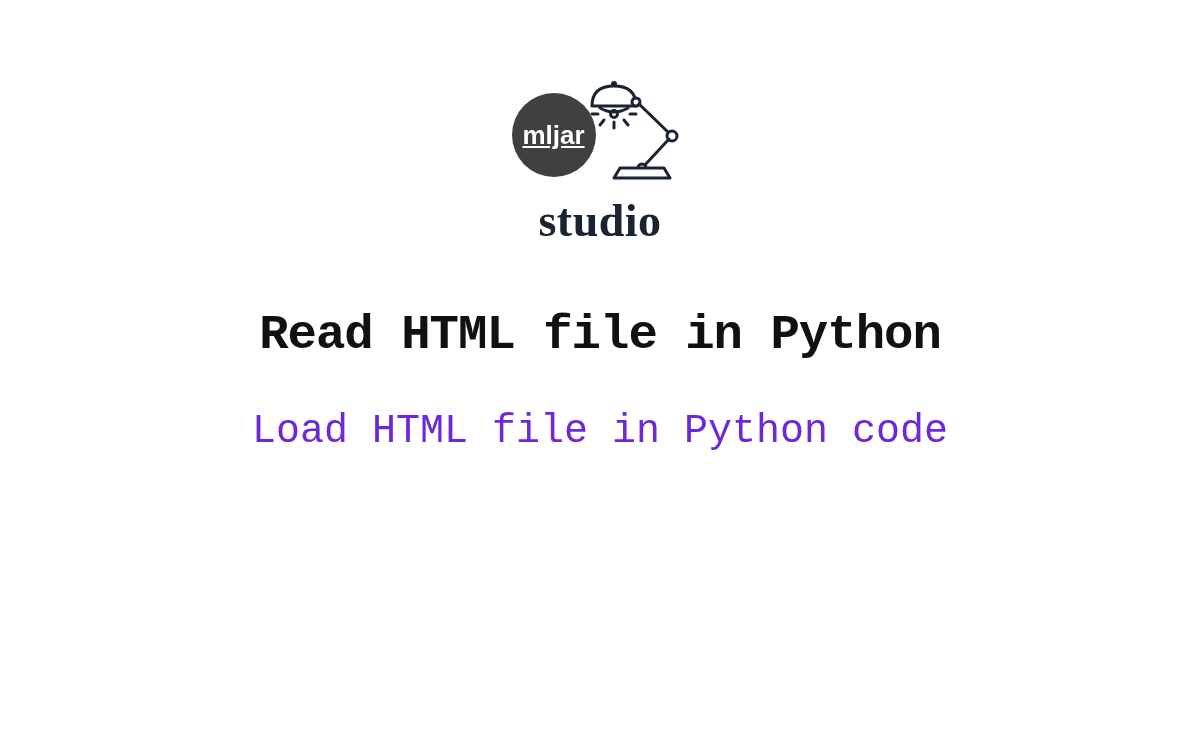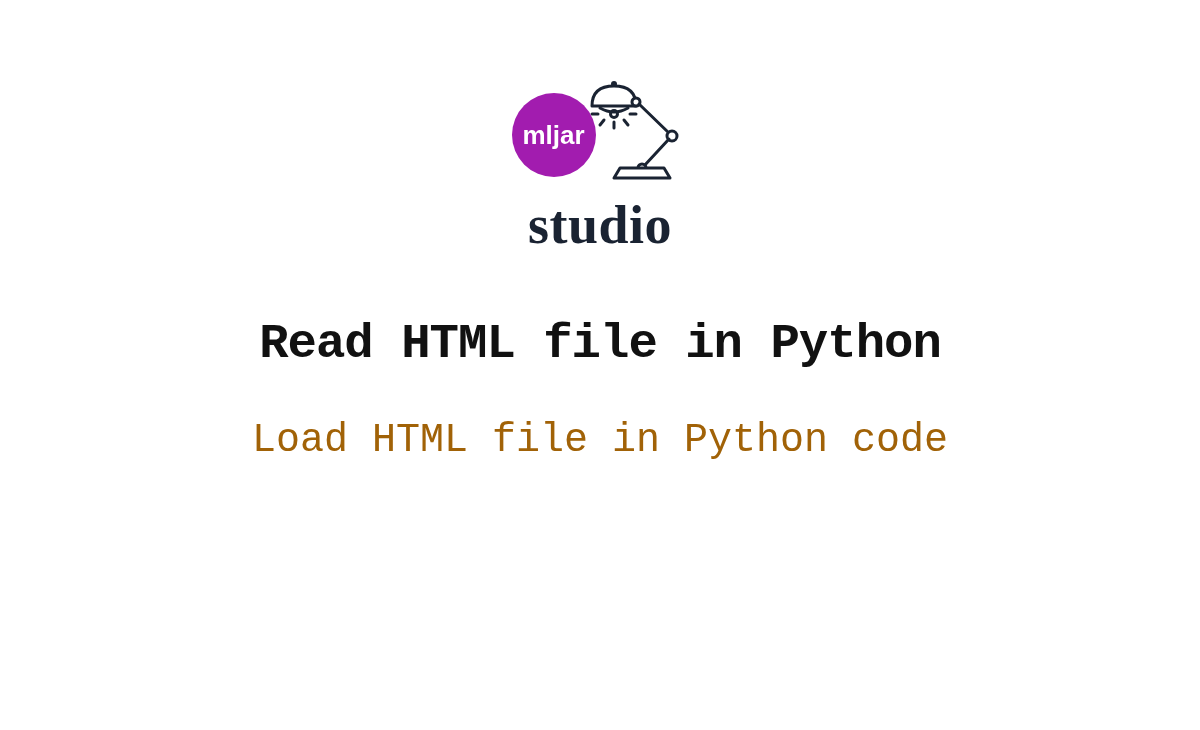--- a/index.html
+++ b/index.html
@@ -26,59 +26,60 @@
   }
   .logo-top {
     display: flex;
     align-items: center;
     gap: 0;
   }
   .circle-badge {
     width: 84px;
     height: 84px;
     border-radius: 50%;
-    background: #a21caf;
+    background: #404040;
     display: flex;
     align-items: center;
     justify-content: center;
     color: #ffffff;
     font-weight: 700;
     font-size: 26px;
     font-family: Arial, Helvetica, sans-serif;
     z-index: 1;
+    text-decoration: underline;
   }
   .lamp-svg {
     width: 105px;
     height: 110px;
     margin-left: -12px;
     position: relative;
     top: -8px;
   }
   .studio-text {
     font-family: Georgia, 'Times New Roman', serif;
     font-weight: 700;
-    font-size: 54px;
+    font-size: 46px;
     color: #1a2332;
     margin-top: 4px;
     letter-spacing: 0.5px;
   }
   .headline {
     font-family: 'Courier New', Courier, monospace;
     font-weight: 700;
     font-size: 49px;
     color: #111111;
     text-align: center;
     letter-spacing: -1px;
     margin-bottom: 46px;
   }
   .subtitle {
     font-family: 'Courier New', Courier, monospace;
     font-weight: 400;
     font-size: 40px;
-    color: #a16207;
+    color: #6d28d9;
     text-align: center;
   }
 </style>
 </head>
 <body>
 
 <div class="logo-container">
   <div class="logo-top">
     <div class="circle-badge">
       <span>mljar</span>

